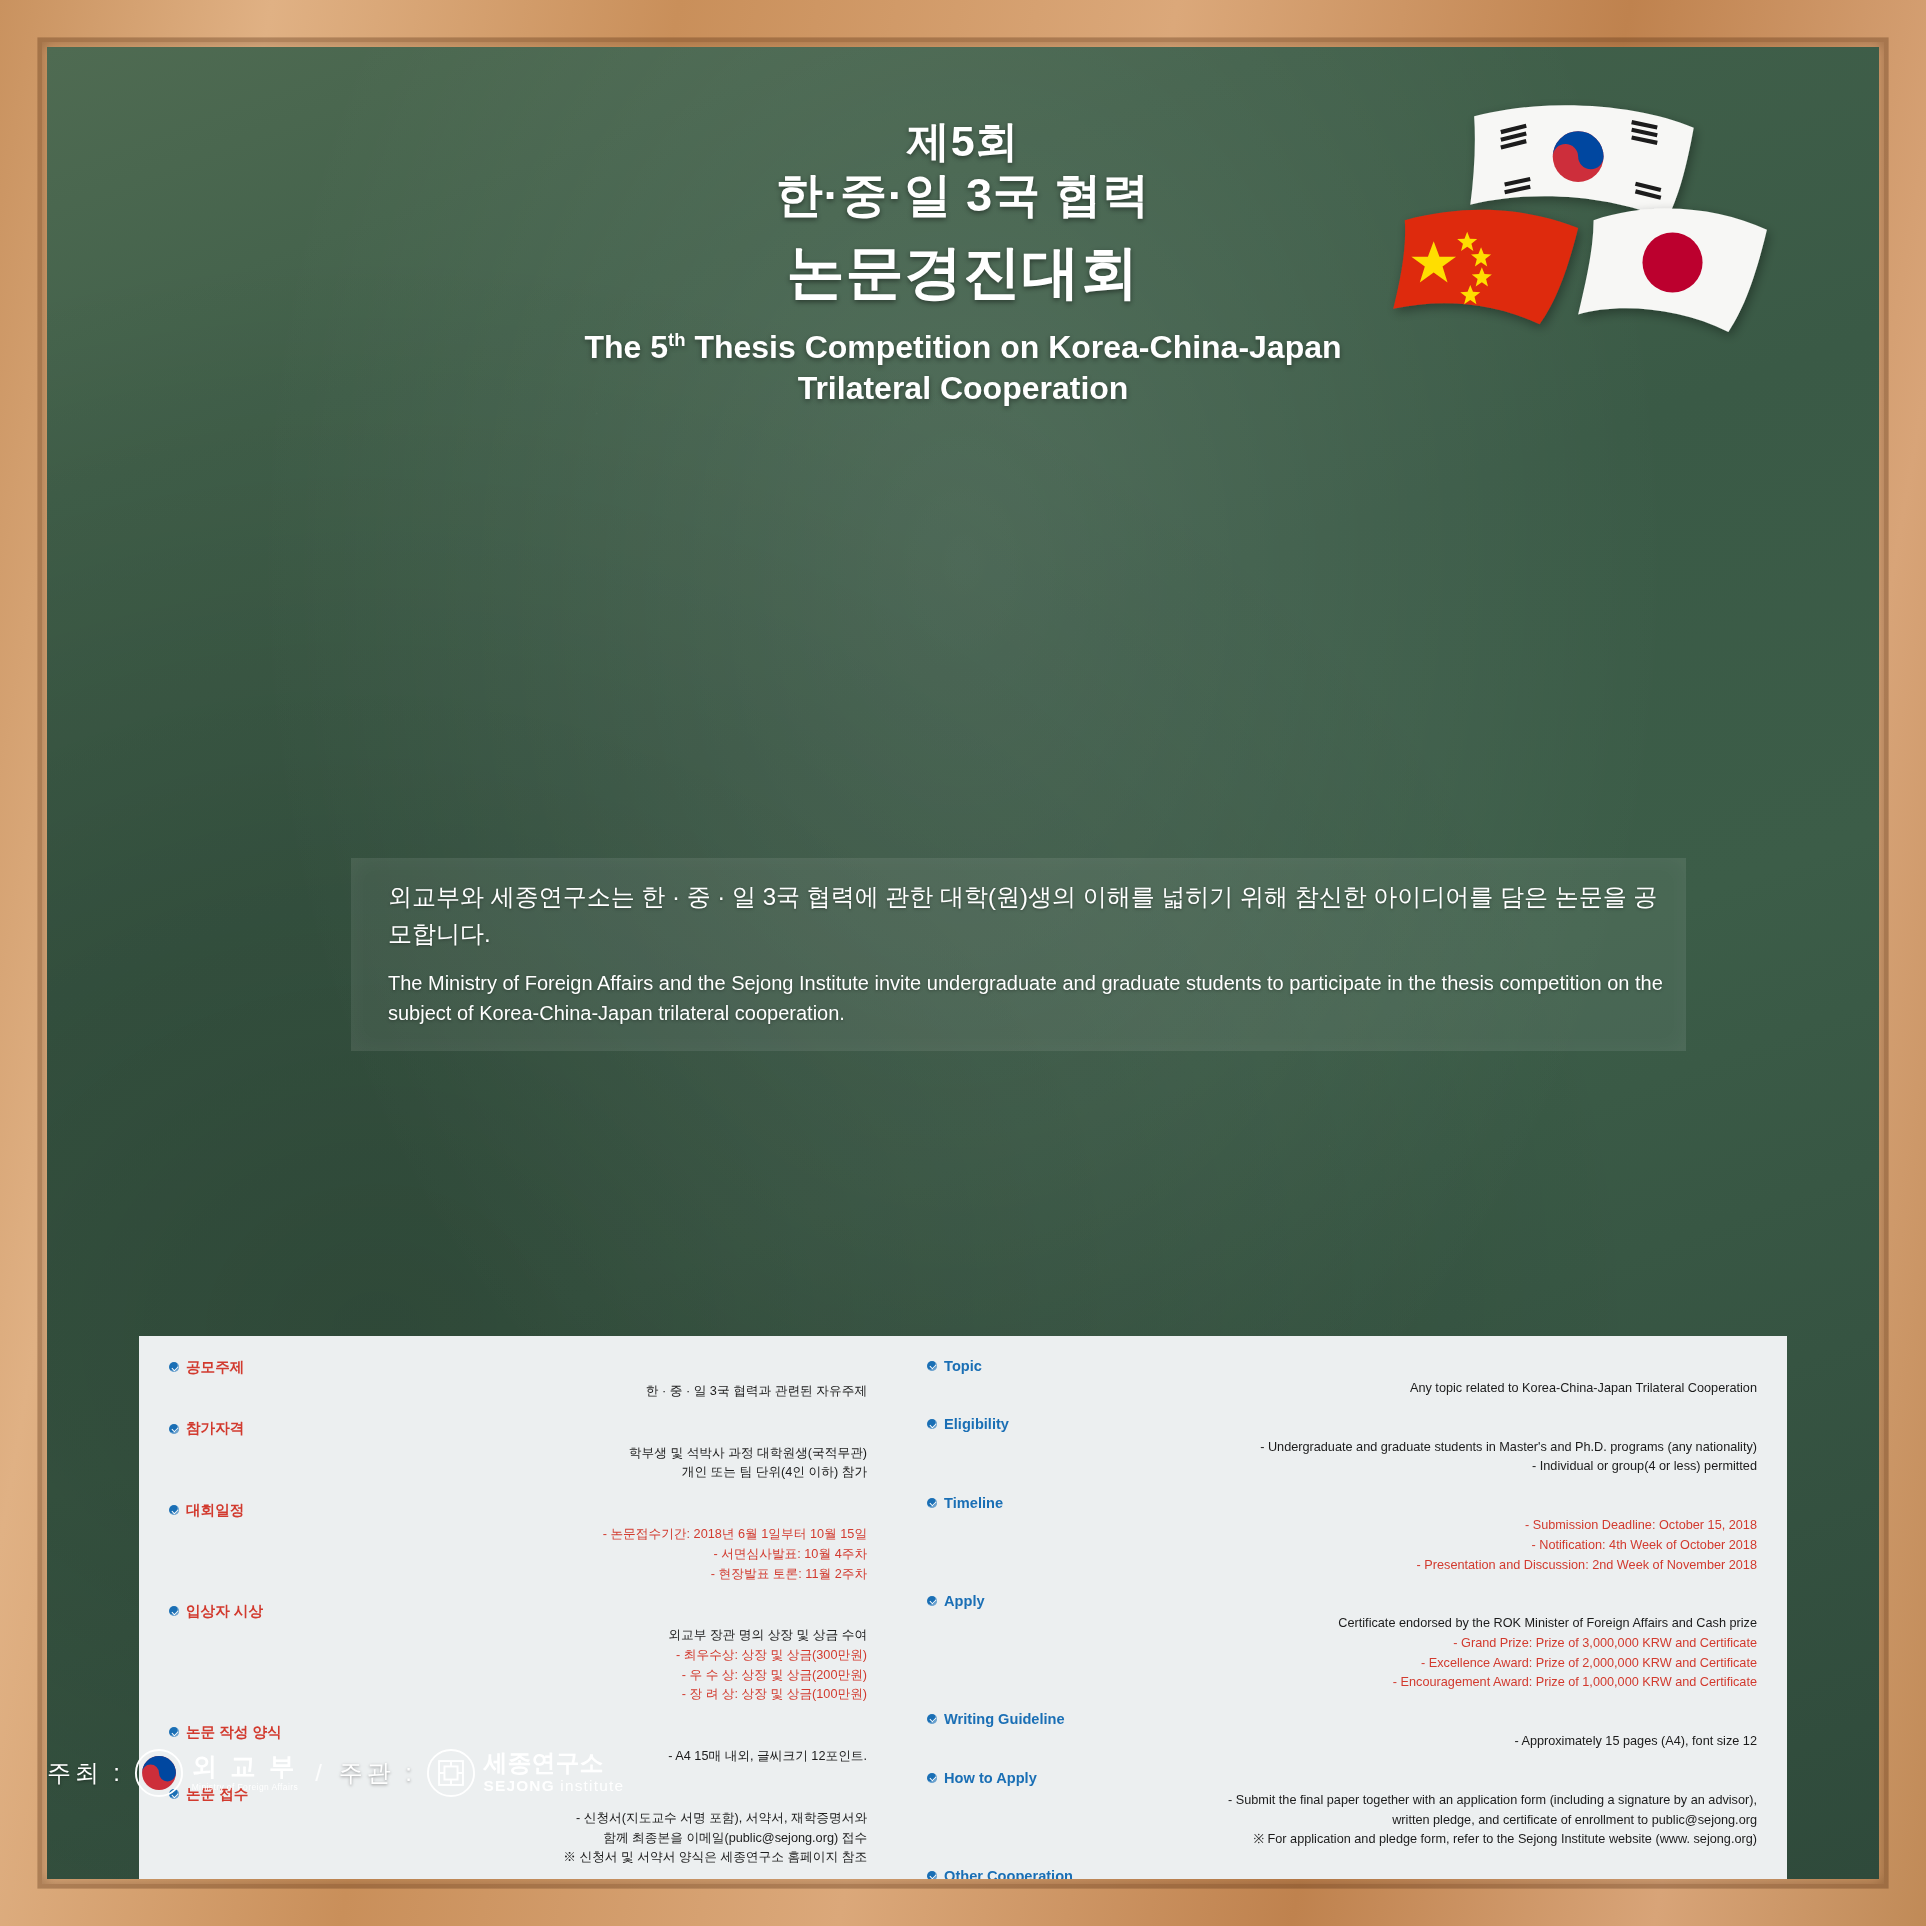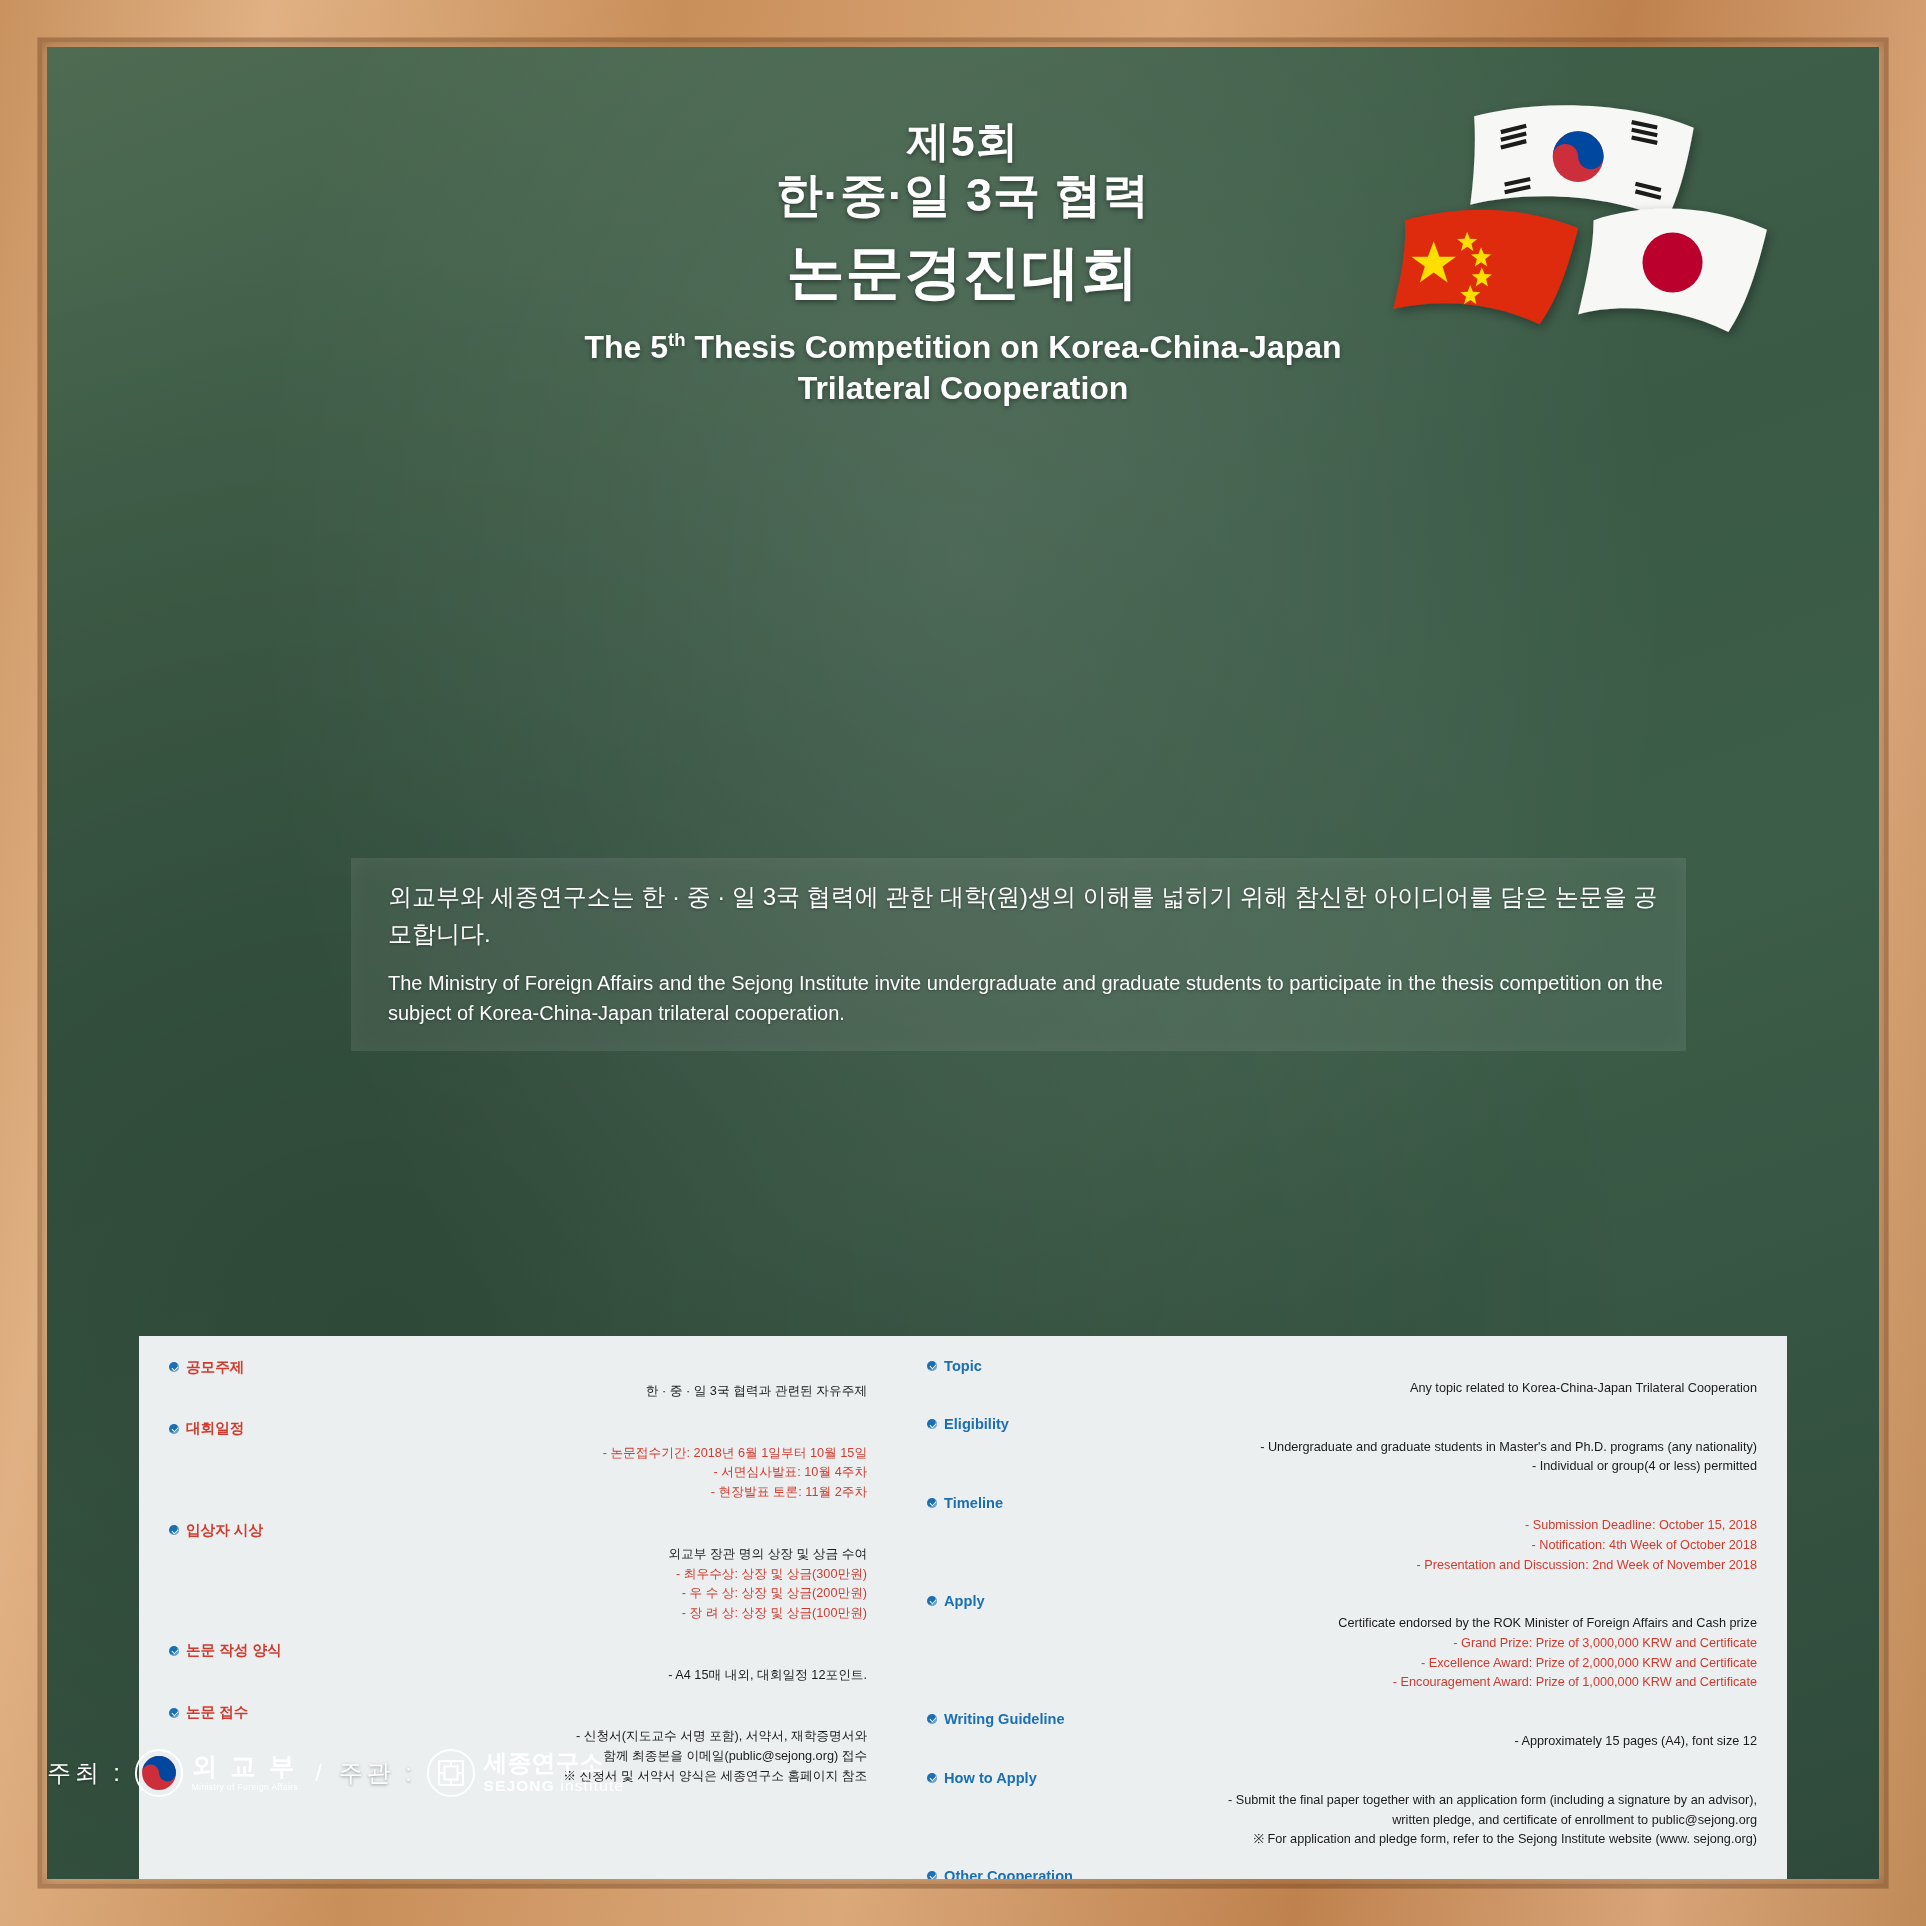--- a/index.html
+++ b/index.html
@@ -180,20 +180,28 @@
       <div class="col col-left">
 
         <div class="sec">
           <div class="sec-head">
               <span class="bullet"></span>
               <span class="sec-title-kr">공모주제</span>
             </div>
           <div class="line">한 · 중 · 일 3국 협력과 관련된 자유주제</div>
         </div>
 
+        <div class="sec">
+          <div class="sec-head">
+              <span class="bullet"></span>
+              <span class="sec-title-kr">참가자격</span>
+            </div>
+          <div class="line">학부생 및 석박사 과정 대학원생(국적무관)</div>
+          <div class="line">개인 또는 팀 단위(4인 이하) 참가</div>
+        </div>
 
         <div class="sec">
           <div class="sec-head">
               <span class="bullet"></span>
               <span class="sec-title-kr">대회일정</span>
             </div>
           <div class="line em-red">- 논문접수기간: 2018년 6월 1일부터 10월 15일</div>
           <div class="line em-red">- 서면심사발표: 10월 4주차</div>
           <div class="line em-red">- 현장발표 토론: 11월 2주차</div>
         </div>
@@ -207,21 +215,21 @@
           <div class="line em-red">- 최우수상: 상장 및 상금(300만원)</div>
           <div class="line em-red">- 우 수 상: 상장 및 상금(200만원)</div>
           <div class="line em-red">- 장 려 상: 상장 및 상금(100만원)</div>
         </div>
 
         <div class="sec">
           <div class="sec-head">
               <span class="bullet"></span>
               <span class="sec-title-kr">논문 작성 양식</span>
             </div>
-          <div class="line">- A4 15매 내외, 대회일정 12포인트.</div>
+          <div class="line">- A4 15매 내외, 글씨크기 12포인트.</div>
         </div>
 
         <div class="sec">
           <div class="sec-head">
               <span class="bullet"></span>
               <span class="sec-title-kr">논문 접수</span>
             </div>
           <div class="line">- 신청서(지도교수 서명 포함), 서약서, 재학증명서와</div>
           <div class="line">  함께 최종본을 이메일(public@sejong.org) 접수</div>
           <div class="line">※ 신청서 및 서약서 양식은 세종연구소 홈페이지 참조</div>

